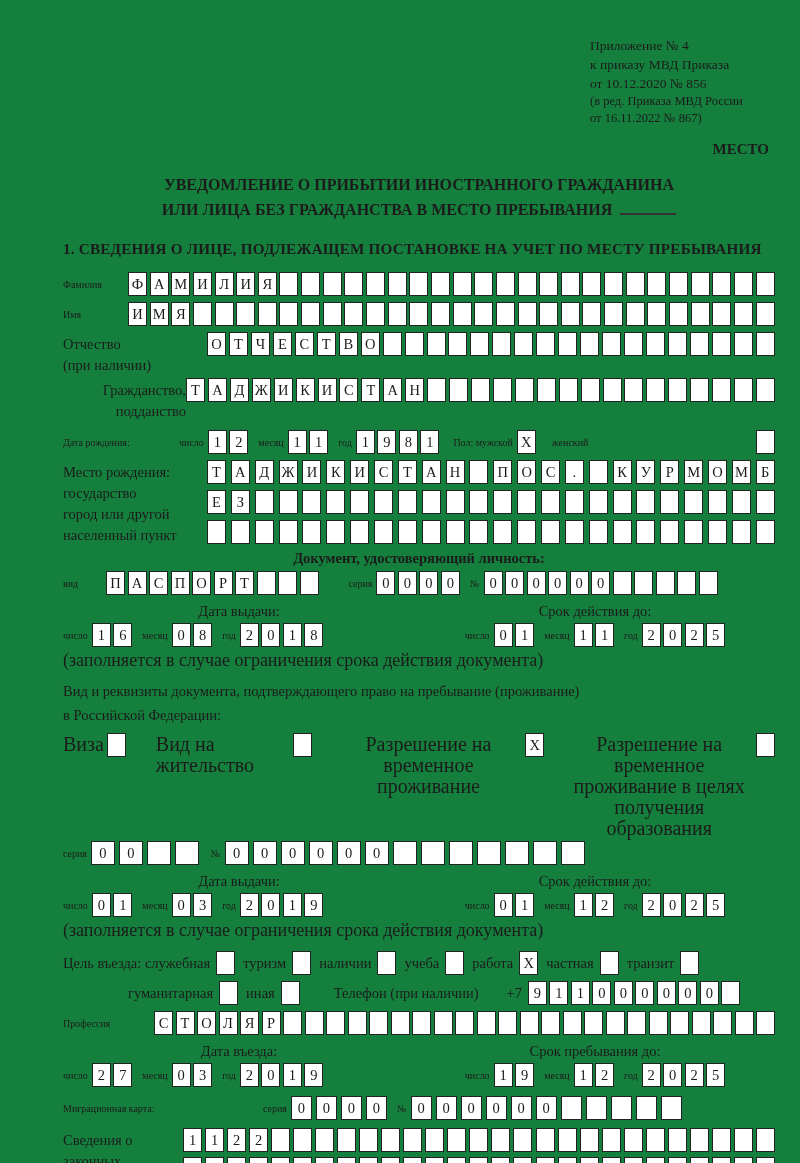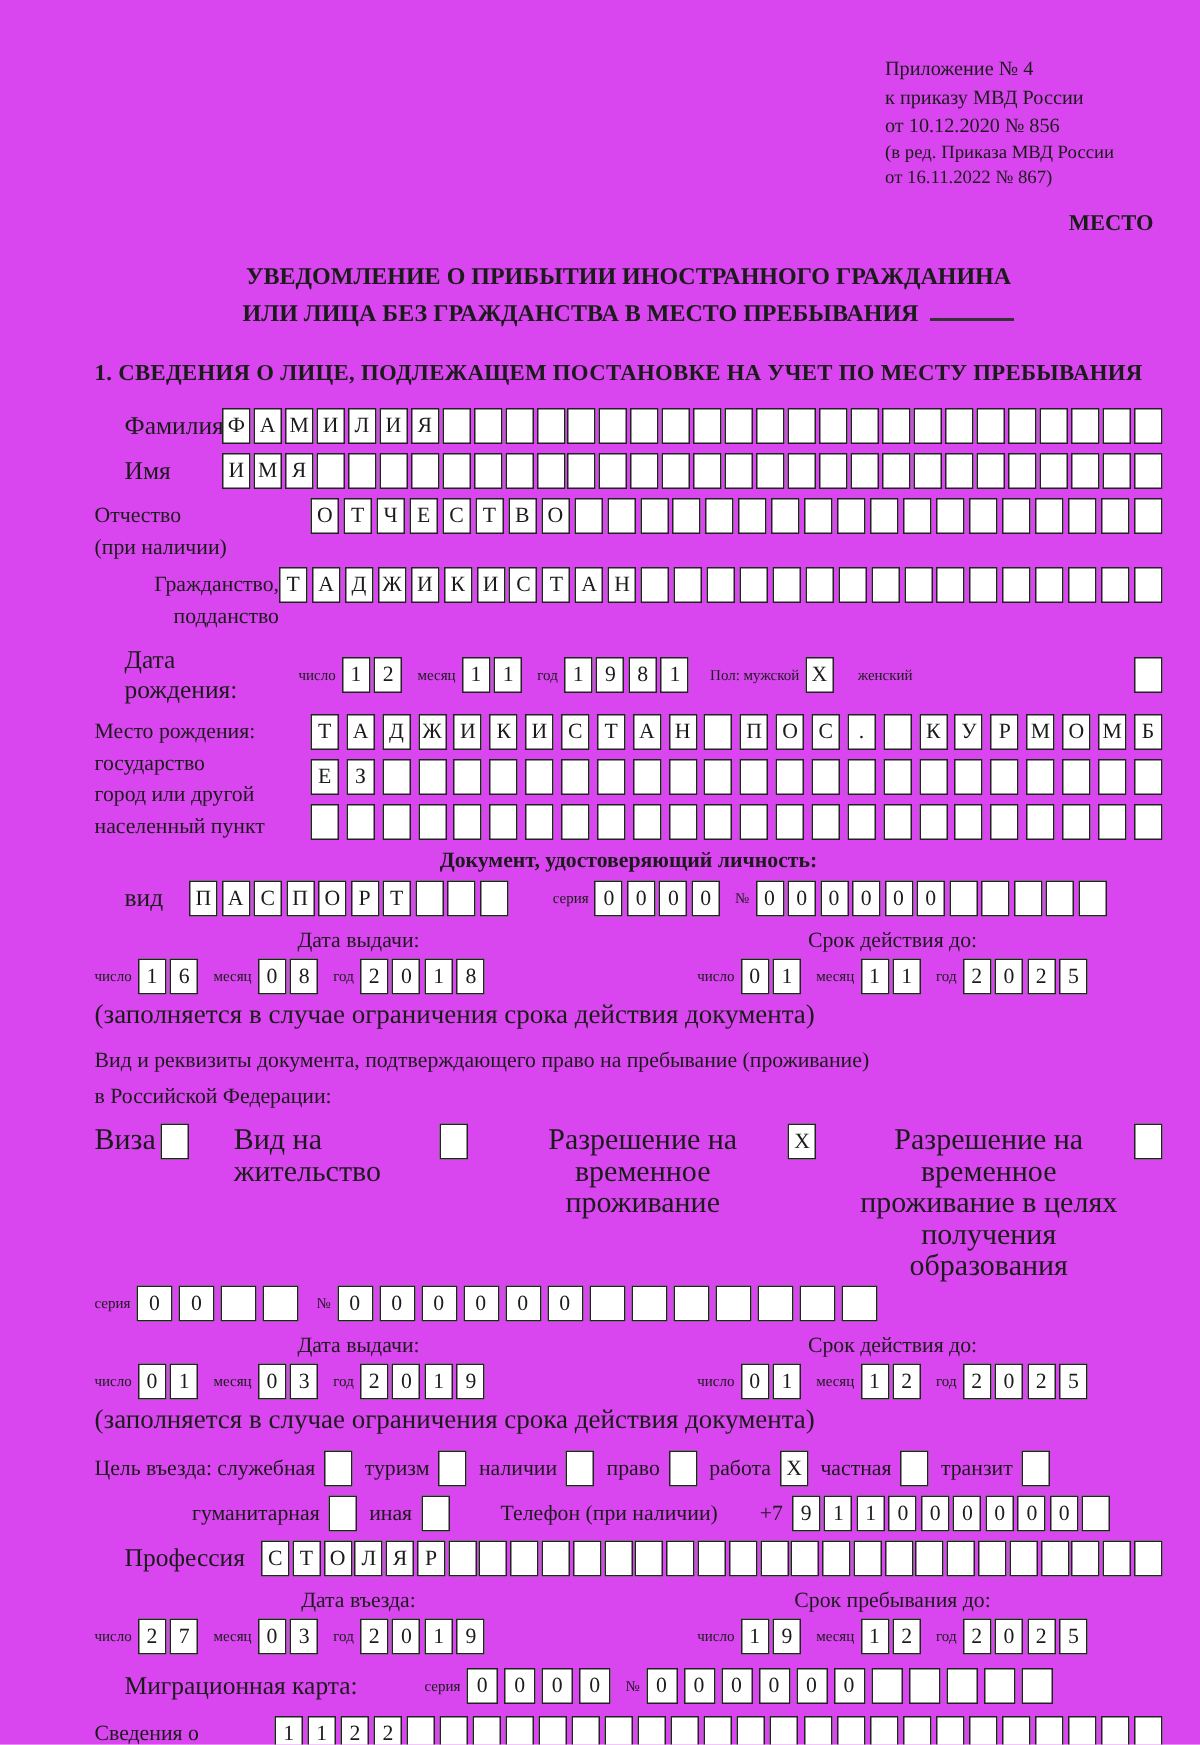--- a/index.html
+++ b/index.html
@@ -1,27 +1,27 @@
 <!DOCTYPE html>
 <html><head>
 <meta charset="utf-8">
 <style>
   html,body{margin:0;padding:0;background:#fff;}
   body{width:800px;height:1163px;overflow:hidden;font-family:"Liberation Serif","DejaVu Serif",serif;color:#1b1b1b;}
-  .page{box-sizing:border-box;width:800px;height:1163px;padding:36px 25px 10px 63px;background:#d946ef;}
+  .page{box-sizing:border-box;width:800px;height:1163px;padding:36px 25px 10px 63px;background:#15803d;}
   .annex{margin-left:auto;width:185px;font-size:13.5px;}
   .annex-line{line-height:19px;}
   .annex-line.small{font-size:12.5px;line-height:17px;}
   .forma{margin-top:14px;text-align:right;font-weight:bold;font-size:15px;padding-right:6px;}
   .title{margin-top:14px;text-align:center;font-weight:bold;font-size:16px;line-height:25px;}
   .uline{display:inline-block;width:56px;border-bottom:2px solid #333;margin-left:8px;height:14px;}
   .sec{margin-top:18px;font-weight:bold;font-size:15.2px;letter-spacing:.2px;}
   .frow{display:flex;align-items:center;margin-top:6px;}
   .frow.top{align-items:flex-start;}
-  .flabel{font-size:17px;flex-shrink:0;margin-left:20px;}
+  .flabel{font-size:10px;flex-shrink:0;}
   .flabel-col{display:flex;flex-direction:column;font-size:14.5px;line-height:21px;flex-shrink:0;padding-top:2px;}
   .w65{width:65px;} .w144{width:144px;} .w123{width:123px;} .w91{width:91px;} .w120{width:120px;} .w170{width:170px;} .w106{width:106px;}
   .cells{display:flex;gap:2.5px;flex-shrink:0;}
   .cells.stretch{flex:1 1 auto;justify-content:space-between;gap:0;}
   .cell{box-sizing:border-box;width:19px;height:24px;border:1.6px solid #222;display:inline-flex;align-items:center;justify-content:center;font-size:14.5px;flex-shrink:0;background:#fff;}
   .cells.wide .cell{width:24px;} .cells.wide{gap:4px;}
   .cells.mid .cell{width:21px;} .cells.mid{gap:4px;}
   .dlbl{font-size:10px;margin:0 4px 0 10px;flex-shrink:0;}
   .dlbl.first{margin-left:0;}
   .two-col{display:flex;margin-top:8px;}
@@ -43,21 +43,21 @@
   .reps-rows{flex:1;display:flex;flex-direction:column;gap:5px;}
   .ml-auto{margin-left:auto;}
 </style>
 </head>
 <body>
 
 <div class="page">
 
   <div class="annex">
     <div class="annex-line">Приложение № 4</div>
-    <div class="annex-line">к приказу МВД России</div>
+    <div class="annex-line">к приказу МВД Приказа</div>
     <div class="annex-line">от 10.12.2020 № 856</div>
     <div class="annex-line small">(в ред. Приказа МВД России</div>
     <div class="annex-line small">от 16.11.2022 № 867)</div>
   </div>
 
   <div class="forma">МЕСТО</div>
 
   <div class="title">
     <div>УВЕДОМЛЕНИЕ О ПРИБЫТИИ ИНОСТРАННОГО ГРАЖДАНИНА</div>
     <div><span>ИЛИ ЛИЦА БЕЗ ГРАЖДАНСТВА В МЕСТО ПРЕБЫВАНИЯ</span><span class="uline"></span></div>
@@ -532,21 +532,21 @@
         <span class="cell"></span>
       </span>
     <span class="plbl">туризм</span>
     <span class="cells">
         <span class="cell"></span>
       </span>
     <span class="plbl">наличии</span>
     <span class="cells">
         <span class="cell"></span>
       </span>
-    <span class="plbl">право</span>
+    <span class="plbl">учеба</span>
     <span class="cells">
         <span class="cell"></span>
       </span>
     <span class="plbl">работа</span>
     <span class="cells">
         <span class="cell">Х</span>
       </span>
     <span class="plbl">частная</span>
     <span class="cells">
         <span class="cell"></span>

